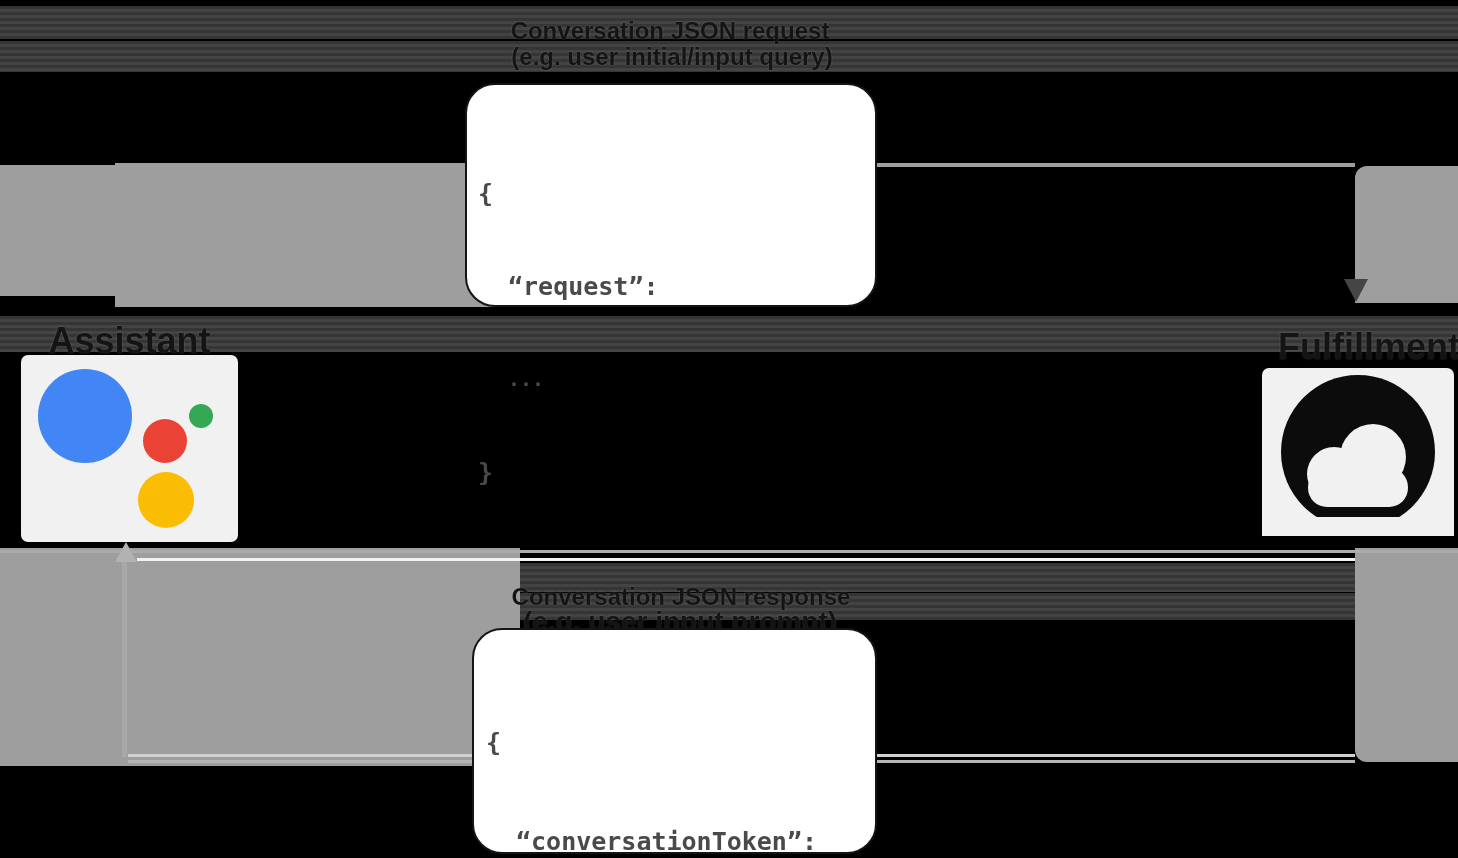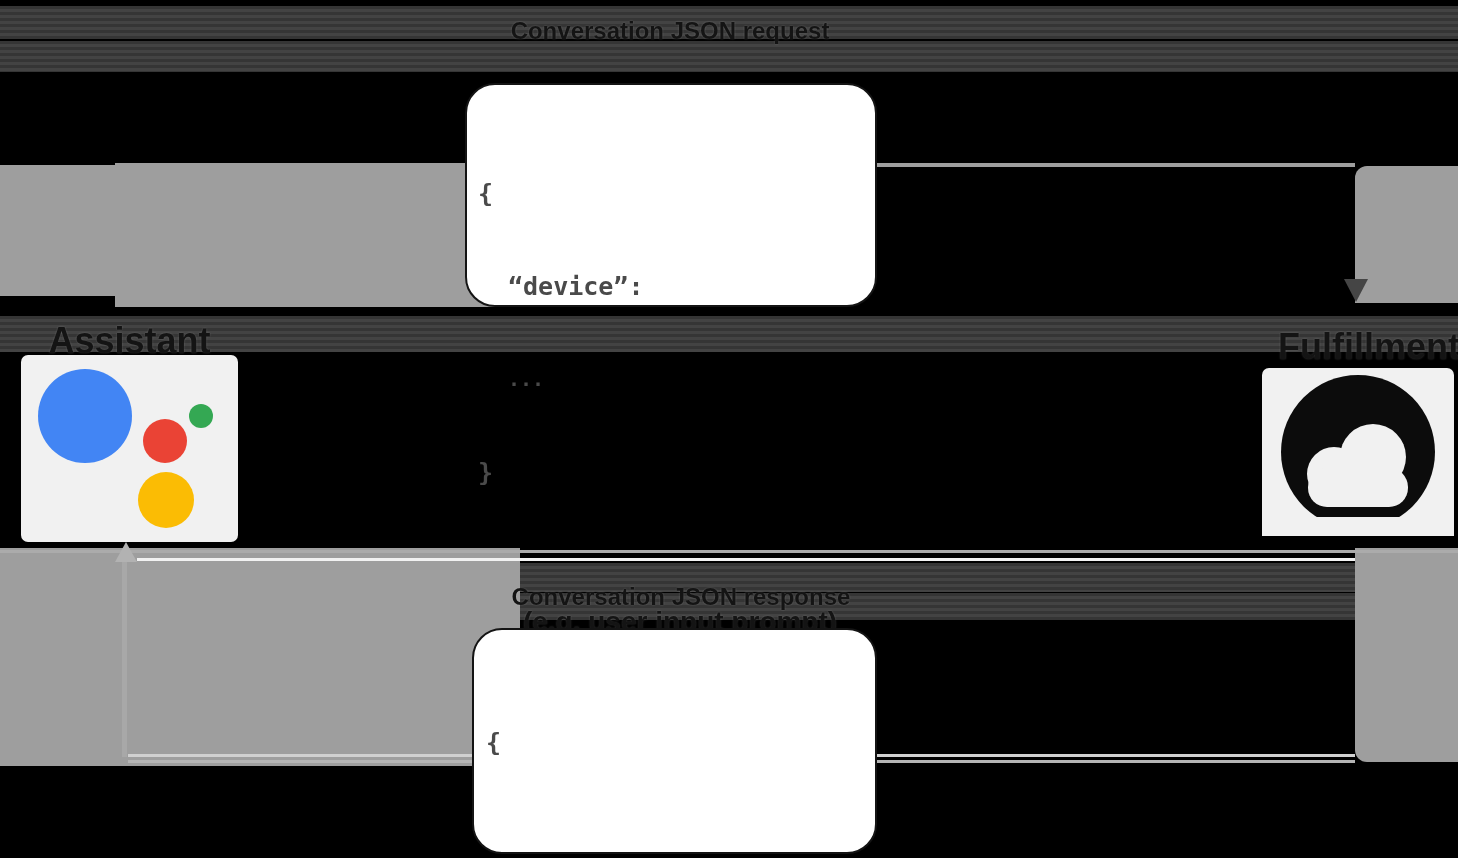--- a/index.html
+++ b/index.html
@@ -93,25 +93,26 @@
   <div class="gray resp-left"></div>
   <div class="gray resp-right"></div>
   <div class="hline l-boxrow"></div>
   <div class="hline l-resp-top"></div>
   <div class="hline l-resp-vert"></div>
   <div class="hline l-resp-bot1"></div>
   <div class="hline l-resp-bot2"></div>
   <div class="arrow-up"></div>
 
   <div class="t req-t1">Conversation JSON request</div>
+  <div class="t req-t2">(e.g. user initial/input query)</div>
 
   <div class="card req"></div>
   <div class="code req">
     <div>{</div>
-    <div class="ind">“device”:</div>
+    <div class="ind">“request”:</div>
     <div class="ind dots">...</div>
     <div>}</div>
   </div>
 
   <div class="t node-label lab-assistant">Assistant</div>
   <div class="t node-label lab-fulfillment">Fulfillment</div>
 
   <div class="logo-card assistant-card">
     <div class="circ c-blue"></div>
     <div class="circ c-red"></div>
@@ -128,18 +129,19 @@
       <rect x="46" y="100" width="100" height="39" rx="19" fill="#f1f1f1"></rect>
     </svg>
   </div>
 
   <div class="t resp-t1">Conversation JSON response</div>
   <div class="t resp-t2">(e.g. user input prompt)</div>
 
   <div class="card resp"></div>
   <div class="code resp">
     <div>{</div>
+    <div class="ind">“conversationToken”:</div>
     
     
     
   </div>
 
 </div>
 
 </body></html>

